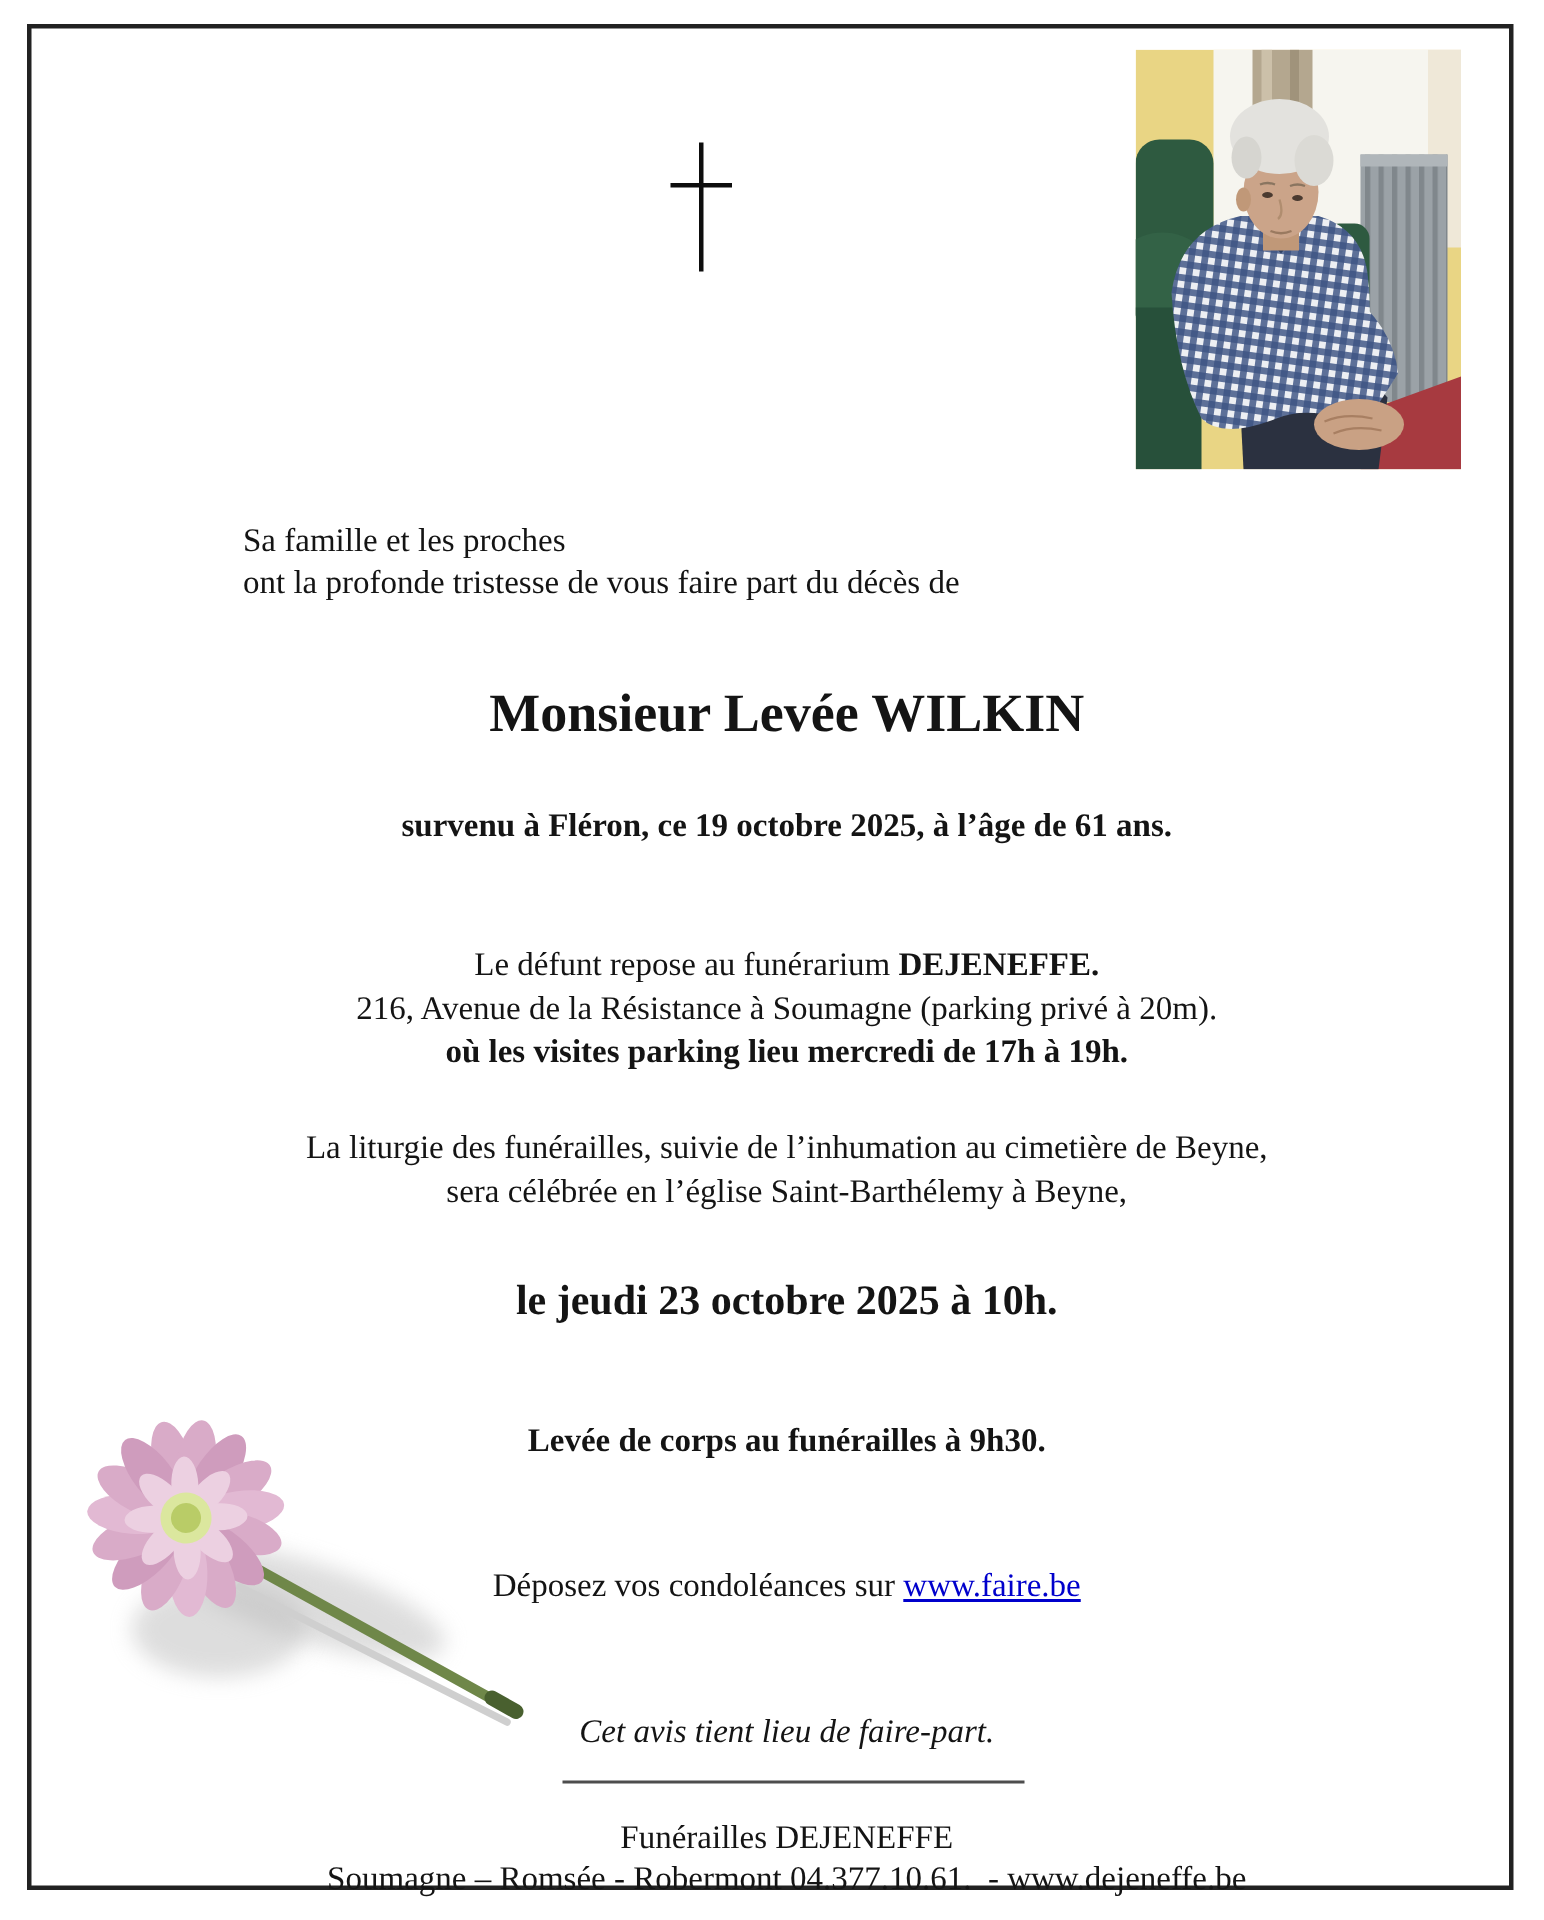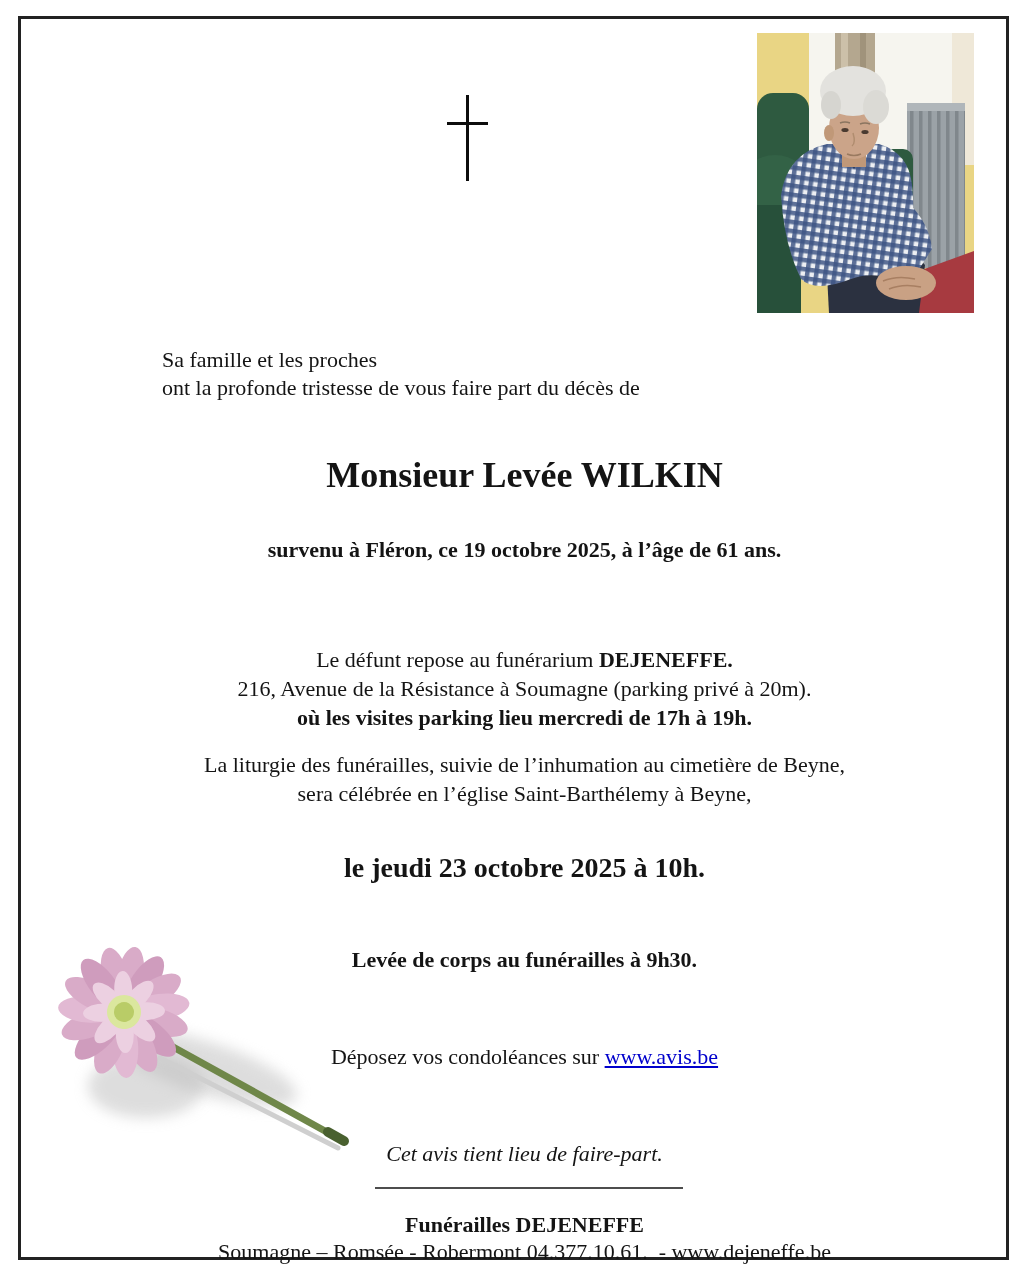--- a/index.html
+++ b/index.html
@@ -22,33 +22,33 @@
     position:absolute; left:40px; width:969px;
     text-align:center; font-size:22px; line-height:29px;
   }
   .intro {
     position:absolute; left:162px; top:346px;
     text-align:left; font-size:22px; line-height:28px;
   }
   .name-line   { top:454px; font-size:36px; line-height:42px; font-weight:bold; }
   .spouse-line { top:498px; font-size:30px; line-height:36px; font-weight:bold; }
   .event-line  { top:537px; font-size:22px; line-height:26px; font-weight:bold; }
-  .repose-block  { top:645px;text-align:center; }
+  .repose-block  { top:628px;text-align:center; }
   .bold { font-weight:bold; }
   .liturgy-block { top:750px; }
   .date-line  { top:851px; font-size:28px; line-height:34px; font-weight:bold; }
   .levee-line { top:945px; font-weight:bold; }
   .condolences-line { top:1042px; }
   .condolences-line a { color:#0000cc; text-decoration:underline; }
   .notice-line { top:1139px; font-style:italic; }
   .divider {
     position:absolute; left:375px; top:1187px; width:308px; height:0;
     border-top:2px solid #4d4d4d;
   }
-  .company-line { top:1210px; font-weight:bold; }
+  .company-line { top:1210px; font-weight:normal; }
   .contact-line { top:1237px; white-space:pre; }
 
   
   .cross { position:absolute; left:440px; top:90px; width:55px; height:100px; }
   .cross .v { position:absolute; left:26px; top:5px;  width:3px;  height:86px; background:#0d0d0d; }
   .cross .h { position:absolute; left:7px;  top:32px; width:41px; height:3px;  background:#0d0d0d; }
 
   
   .portrait {
     position:absolute; left:757px; top:33px;
@@ -148,21 +148,21 @@
 
   <div class="txt liturgy-block">
     <div>La liturgie des funérailles, suivie de l’inhumation au cimetière de Beyne,</div>
     <div>sera célébrée en l’église Saint-Barthélemy à Beyne,</div>
   </div>
 
   <div class="txt date-line">le jeudi 23 octobre 2025 à 10h.</div>
   <div class="txt levee-line">Levée de corps au funérailles à 9h30.</div>
 
   <div class="txt condolences-line">
-    <span>Déposez vos condoléances sur </span><a href="#" style="color: rgb(0, 0, 204);">www.avis.be</a>
+    <span>Déposez vos condoléances sur </span><a href="#" style="color: rgb(0, 0, 204);">www.faire.be</a>
   </div>
 
   <div class="flower">
     <svg width="322" height="232" viewBox="0 0 322 232">
       <defs>
         <filter id="soft" x="-50%" y="-50%" width="200%" height="200%">
           <feGaussianBlur stdDeviation="7"></feGaussianBlur>
         </filter>
       </defs>
 

